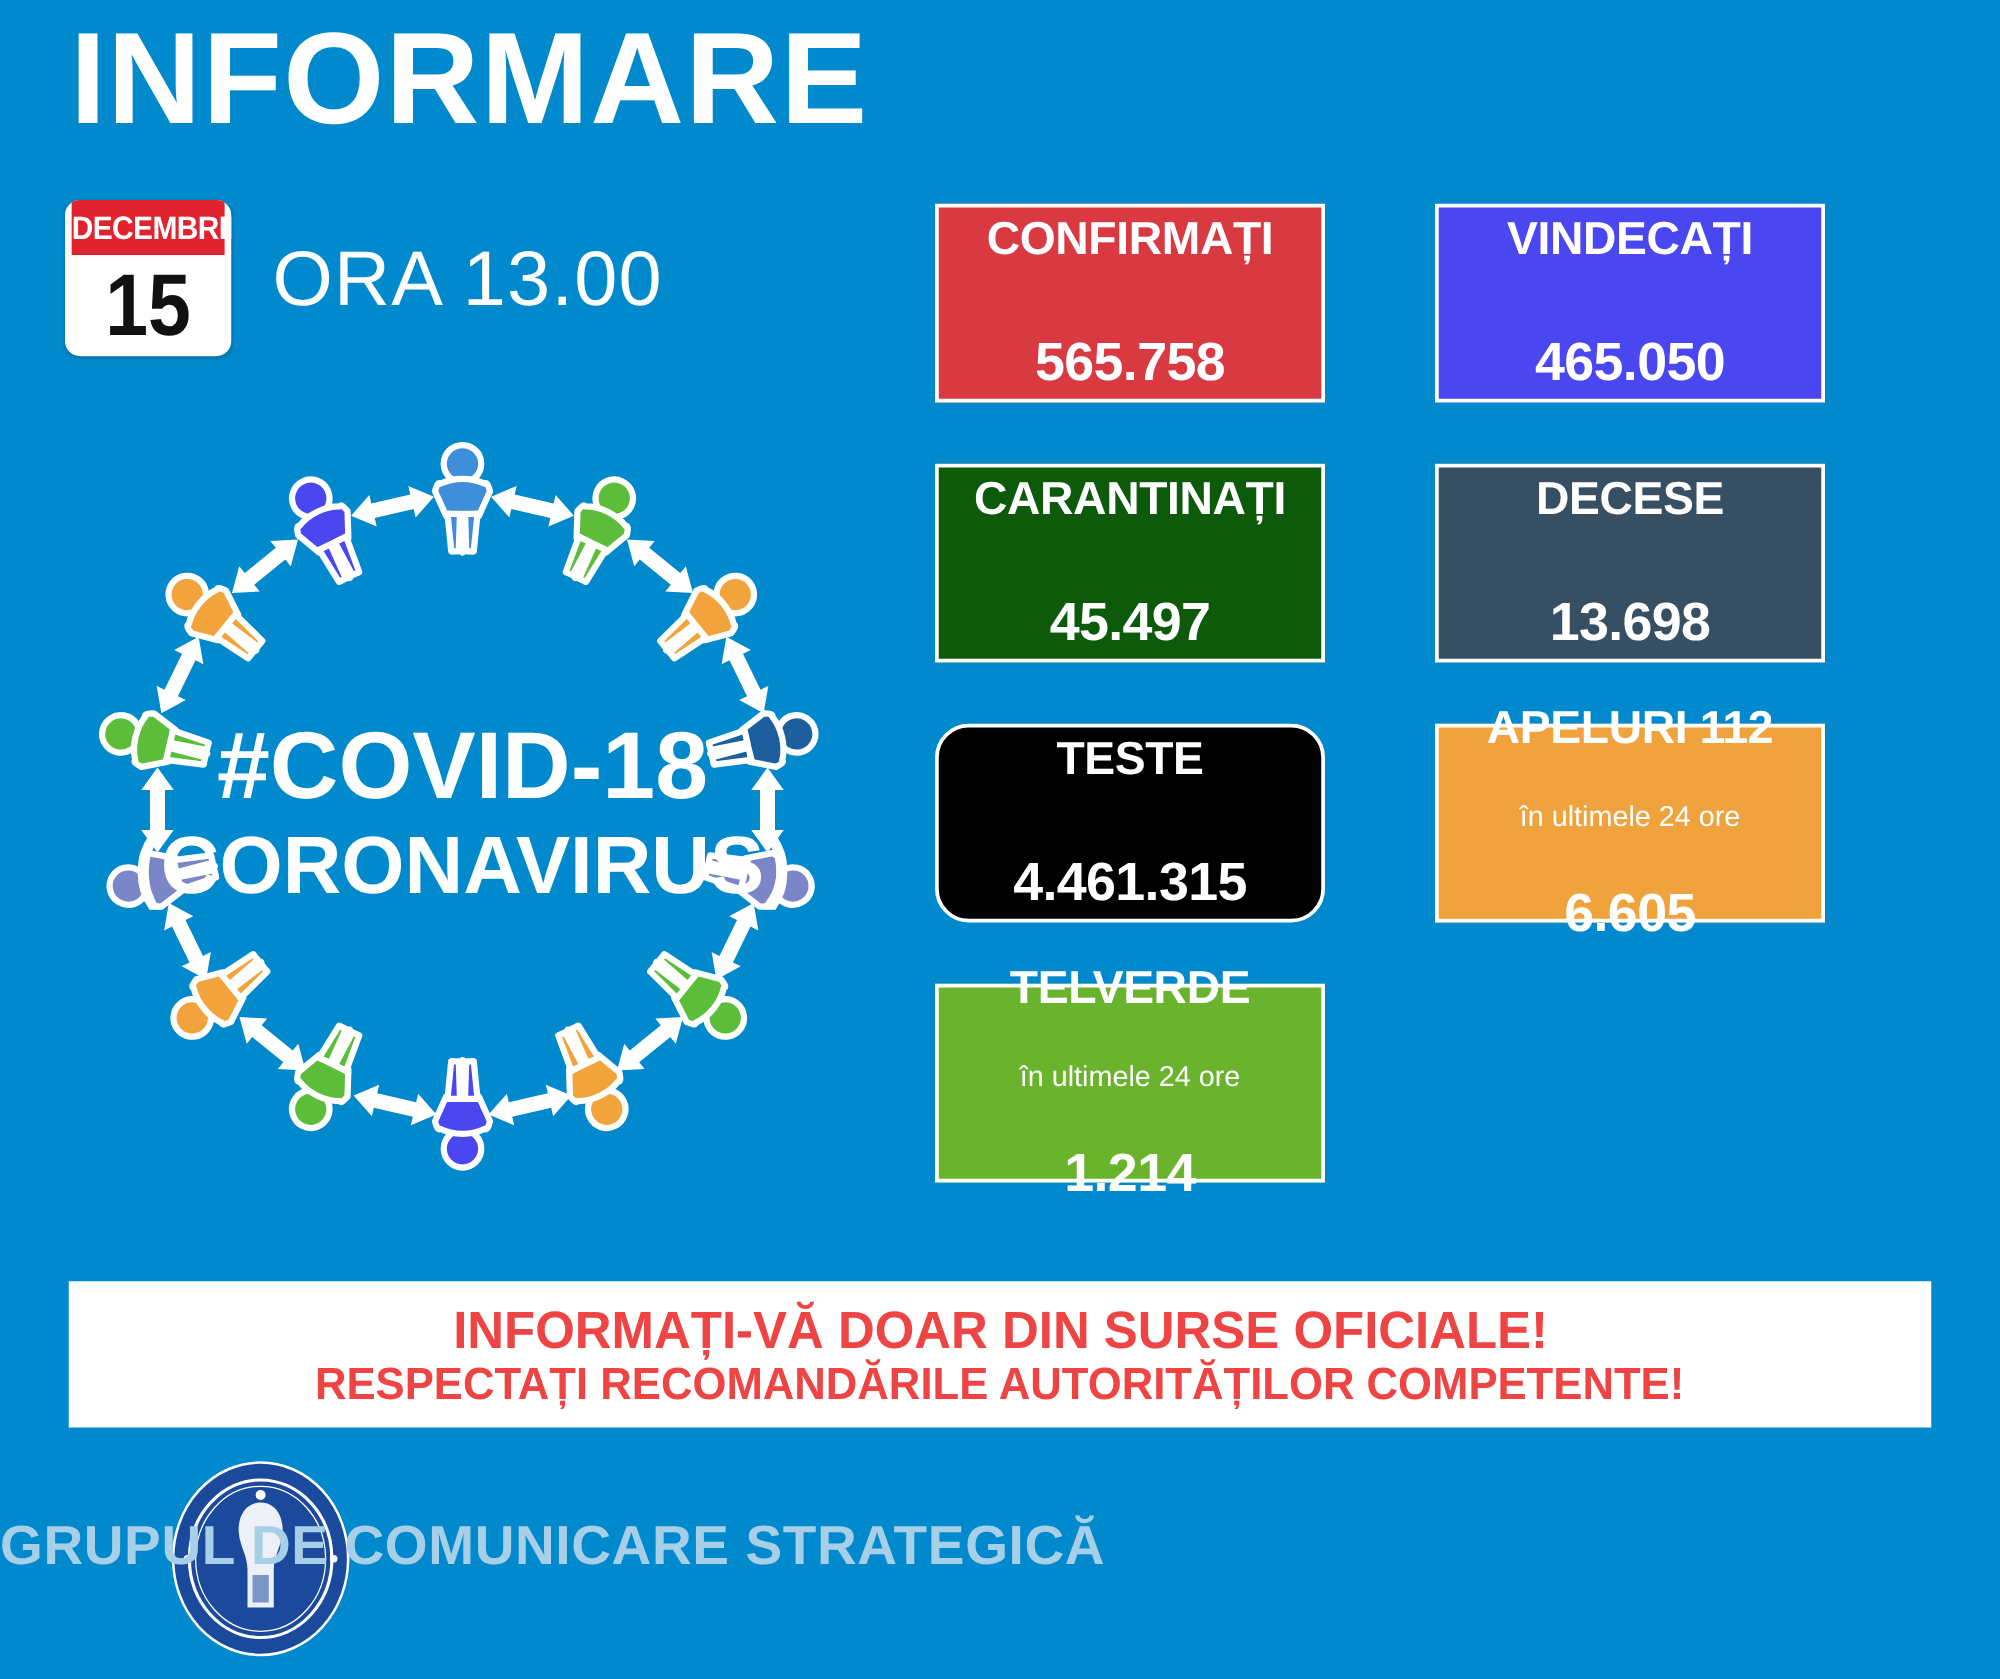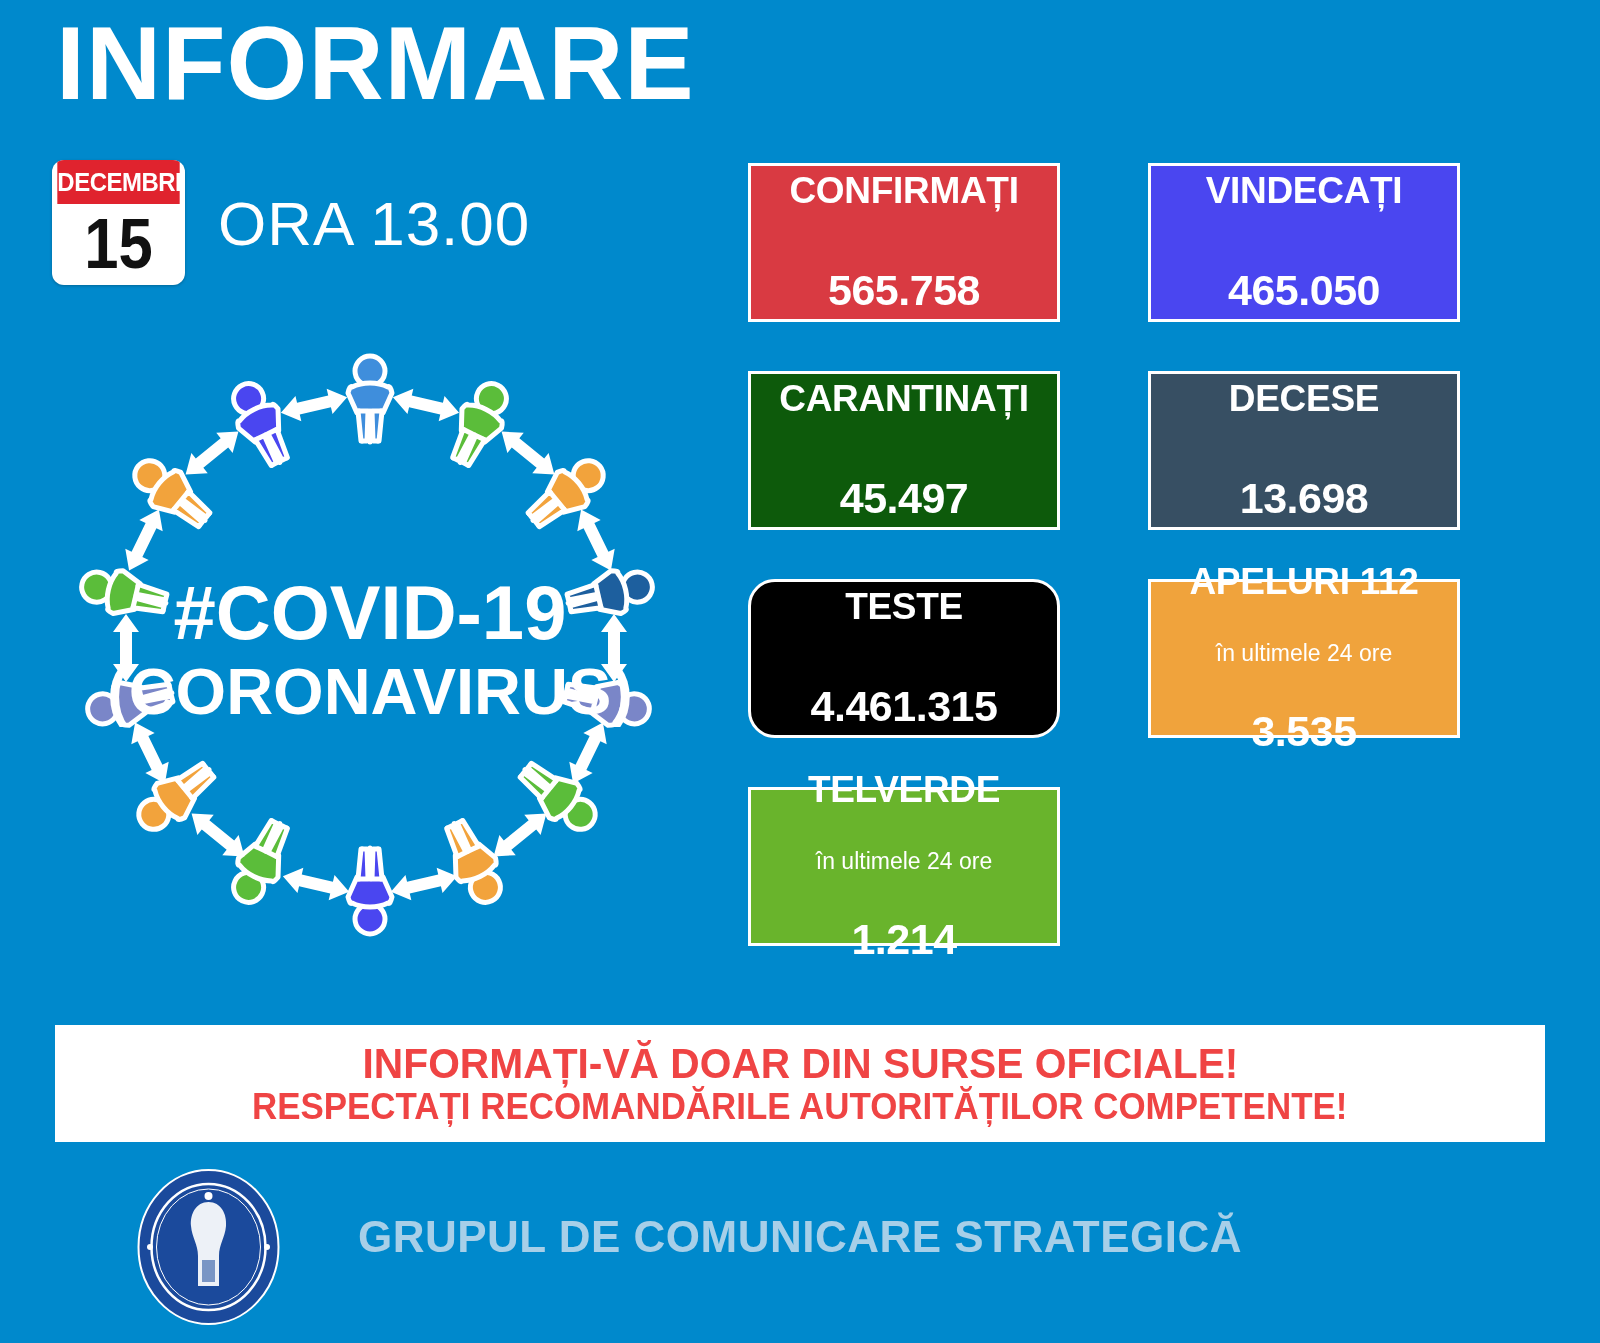--- a/index.html
+++ b/index.html
@@ -182,21 +182,21 @@
     letter-spacing: 0px;
     transform: scaleX(0.97);
   }
 
   
   .footer-text {
     position: absolute;
     left: 0;
     top: 1212px;
     width: 1600px;
-    text-align: center;
+    text-align: left;
     font-size: 44px;
     font-weight: bold;
     color: #a7cfe8;
     letter-spacing: 0.5px;
   }
   .seal-left {
     position: absolute;
     left: 136px;
     top: 1168px;
     width: 145px;
@@ -295,21 +295,21 @@
       <use href="#darrow" transform="translate(158,500) rotate(219)"></use>
       <use href="#darrow" transform="translate(90,418) rotate(244)"></use>
       <use href="#darrow" transform="translate(66,313) rotate(270)"></use>
       <use href="#darrow" transform="translate(84,205) rotate(296)"></use>
       <use href="#darrow" transform="translate(152,118) rotate(321)"></use>
       <use href="#darrow" transform="translate(254,70) rotate(347)"></use>
     </svg>
   </div>
 
   <div class="covid-text">
-    <div class="covid-main">#COVID-19</div>
+    <div class="covid-main">#COVID-18</div>
     <div class="covid-sub">(CORONAVIRUS)</div>
   </div>
 
   <div class="cards">
 
     <div class="card" style="background: rgb(217, 58, 66);">
       <div class="card-label">CONFIRMAȚI</div>
       <div class="card-value">565.758</div>
     </div>
 
@@ -330,21 +330,21 @@
     </div>
 
     <div class="card" style="background: #000000; border-radius: 27px;">
       <div class="card-label">TESTE</div>
       <div class="card-value">4.461.315</div>
     </div>
 
     <div class="card with-sub" style="background: rgb(240, 163, 60);">
       <div class="card-label">APELURI 112</div>
       <div class="card-sub">în ultimele 24 ore</div>
-      <div class="card-value">3.535</div>
+      <div class="card-value">6.605</div>
     </div>
 
     <div class="card with-sub" style="background: rgb(105, 180, 44);">
       <div class="card-label">TELVERDE</div>
       <div class="card-sub">în ultimele 24 ore</div>
       <div class="card-value">1.214</div>
     </div>
   </div>
 
   <div class="banner" style="background: rgb(255, 255, 255); color: #ef4444;">

